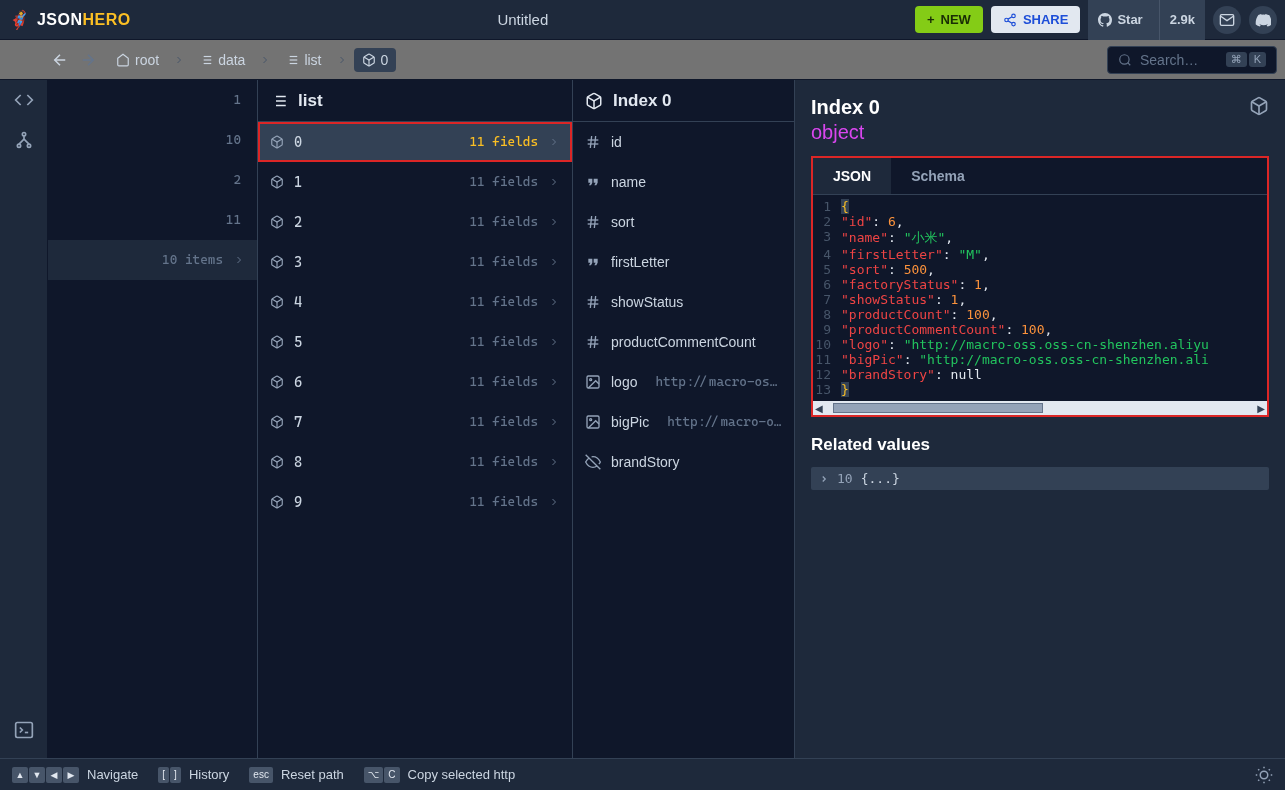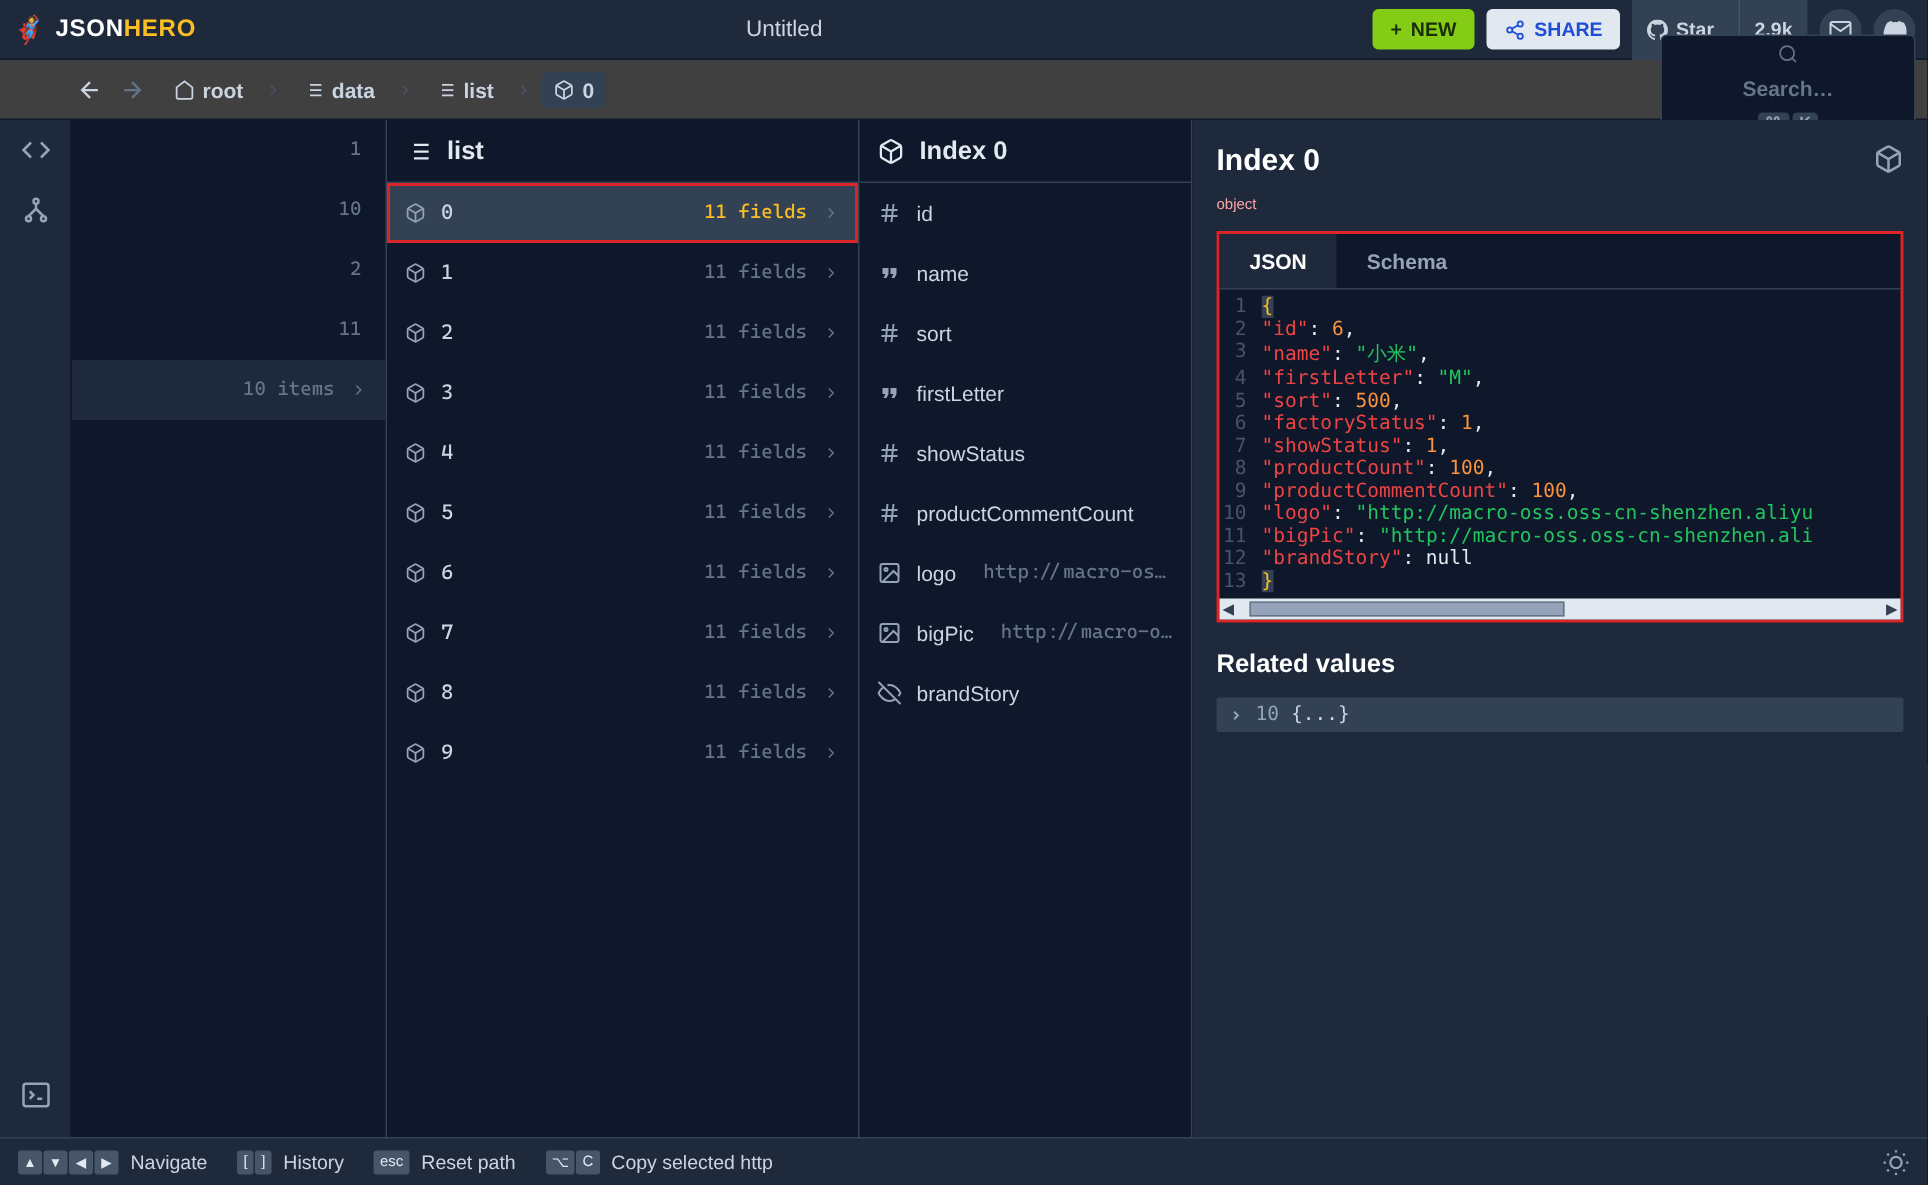--- a/index.html
+++ b/index.html
@@ -68,43 +68,41 @@
     .icon-btn {
       width: 28px; height: 28px;
       display: flex; align-items: center; justify-content: center;
       background: #334155; border-radius: 50%; color: #cbd5e1;
       cursor: pointer;
     }
 
     
     .toolbar {
       height: 40px;
-      background: #404040;
+      background: #737373;
       display: flex;
       align-items: center;
       padding: 0 8px 0 48px;
       gap: 8px;
       border-bottom: 1px solid #0f172a;
-      font-weight: bold;
     }
     .nav-arrows { display: flex; gap: 4px; align-items: center; }
     .nav-arrow { width: 24px; height: 24px; display:flex; align-items:center; justify-content:center; color:#64748b; cursor:pointer; }
     .nav-arrow.active { color: #cbd5e1; }
     .breadcrumb { display: flex; align-items: center; gap: 6px; font-size: 14px; }
     .bc-item { display: flex; align-items: center; gap: 5px; color: #cbd5e1; padding: 4px 8px; border-radius: 4px; cursor: pointer; }
     .bc-item.active { background: #334155; }
     .bc-sep { color: #475569; }
     .toolbar-spacer { flex: 1; }
     .search-box {
       display: flex; align-items: center; gap: 8px;
       background: #0f172a; border: 1px solid #334155;
       padding: 5px 10px; border-radius: 4px;
       color: #64748b; font-size: 14px;
       min-width: 170px;
-      flex-direction: column;
     }
     .search-kbd { display: flex; gap: 2px; }
     .kbd { background: #334155; color: #94a3b8; padding: 1px 5px; border-radius: 3px; font-size: 11px; }
 
     
     .main { flex: 1; display: flex; overflow: hidden; }
 
     
     .sidebar {
       width: 48px;
@@ -173,21 +171,21 @@
     
     .inspector {
       width: 490px;
       background: #1e293b;
       padding: 16px;
       overflow-y: auto;
       display: flex; flex-direction: column; gap: 12px;
     }
     .insp-header { display: flex; align-items: flex-start; justify-content: space-between; }
     .insp-title { color: #fff; font-size: 20px; font-weight: 700; }
-    .insp-sub { color: #fca5a5; font-size: 10px; margin-top: 12px; }
+    .insp-sub { color: #d946ef; font-size: 20px; margin-top: 2px; }
     .insp-cube { color: #94a3b8; }
 
     .json-box {
       border: 2px solid #dc2626;
       background: #0f172a;
       display: flex; flex-direction: column;
     }
     .json-tabs { display: flex; border-bottom: 1px solid #334155; }
     .json-tab {
       padding: 10px 20px; font-size: 14px; font-weight: 600;

